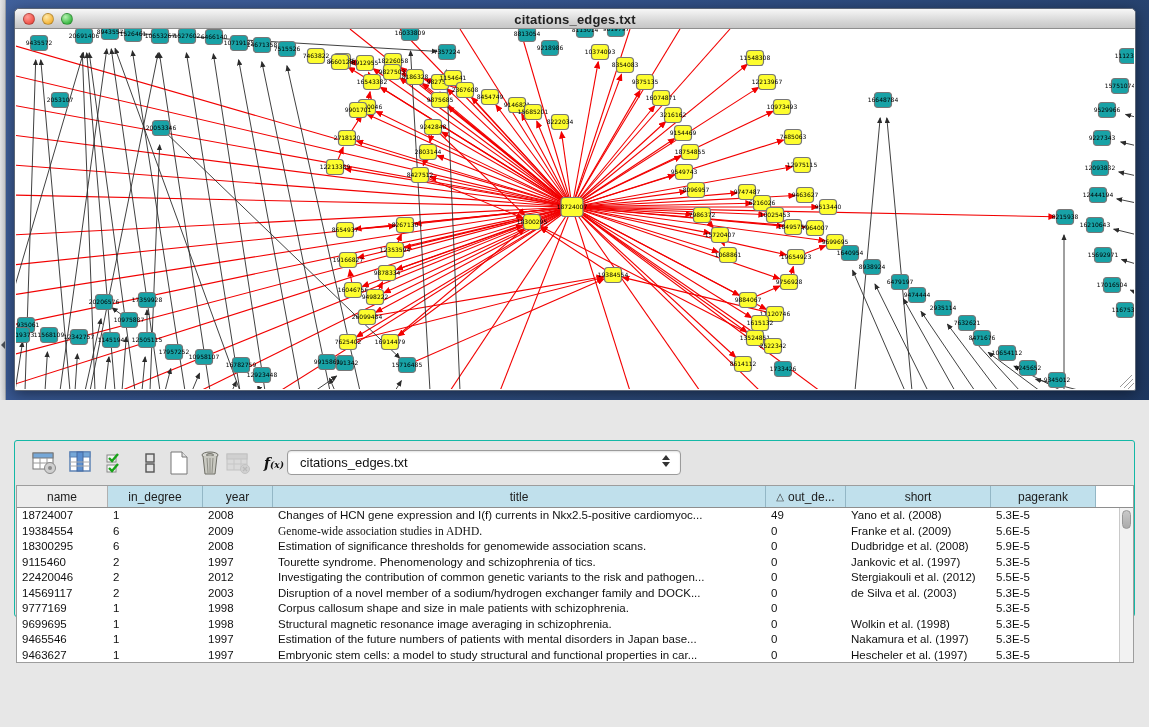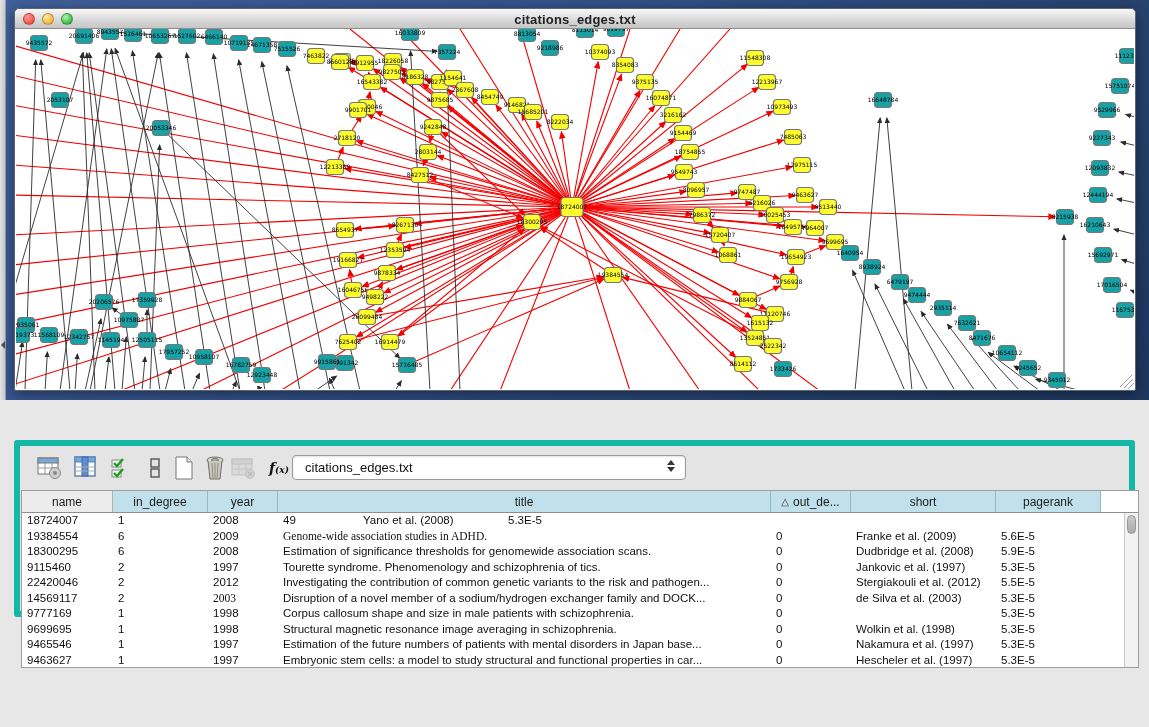--- a/index.html
+++ b/index.html
@@ -34,21 +34,21 @@
 
   
   .table-panel { position:absolute; left:0; top:400px; width:1149px; height:327px; background:#e7e7e7;}
   .tp-header { position:absolute; left:0; top:2px; width:100%; height:26px;
     background:linear-gradient(#f1f1f1,#dddddd); border-bottom:1px solid #bcbcbc;}
   .tp-title { position:absolute; left:9px; top:6px; font-size:12.5px; color:#333;}
   .tp-float { position:absolute; right:36px; top:6px; width:16px; height:15px; cursor:pointer;}
   .tp-close { position:absolute; right:11px; top:4px; font-size:15px; font-weight:bold; color:#1b1b1b; cursor:pointer;}
 
   .panel-box { position:absolute; left:14px; top:40px; width:1121px; height:177px;
-    border:6px solid #14b8a6; border-radius:3px; background:#e4e4e4;}
+    border:1px solid #14b8a6; border-radius:3px; background:#e4e4e4;}
   .toolbar { position:absolute; left:0; top:0; width:100%; height:43px;}
   .tb-icon { position:absolute; top:8px; width:28px; height:28px; border:none; background:transparent; cursor:pointer; padding:0;}
   .tb-icon svg { display:block; }
   .fx { font-family:"DejaVu Serif",serif; font-style:italic; font-weight:bold; font-size:14px; color:#111;}
   .fx small{ font-size:9px; }
   .combo { position:absolute; left:272px; top:9px; width:394px; height:25px; background:#fff;
     border:1px solid #9b9b9b; border-radius:4px; box-shadow:inset 0 1px 2px rgba(0,0,0,.12); cursor:pointer;}
   .combo .val { position:absolute; left:12px; top:4px; font-size:13px; color:#111;}
   .combo .arrows { position:absolute; right:10px; top:4px; display:flex; flex-direction:column; gap:2px; align-items:center;}
   .combo .arrows i { width:0; height:0; border-left:4px solid transparent; border-right:4px solid transparent; display:block;}
@@ -647,20 +647,21 @@
             <div class="hdr-cell" style="width: 105px;">
               <span>pagerank</span>
             </div>
             <div class="hdr-fill"></div>
           </div>
         <div class="rows" id="rows">
             <div class="trow">
               <div class="tcell" style="width: 91px;">18724007</div>
               <div class="tcell" style="width: 95px;">1</div>
               <div class="tcell" style="width: 70px;">2008</div>
+              <div class="tcell" style="width: 493px;">Changes of HCN gene expression and I(f) currents in Nkx2.5-positive cardiomyoc...</div>
               <div class="tcell" style="width: 80px;">49</div>
               <div class="tcell" style="width: 145px;">Yano et al. (2008)</div>
               <div class="tcell" style="width: 105px;">5.3E-5</div>
             </div>
             <div class="trow">
               <div class="tcell" style="width: 91px;">19384554</div>
               <div class="tcell" style="width: 95px;">6</div>
               <div class="tcell" style="width: 70px;">2009</div>
               <div class="tcell" style="width: 493px; font-family: Liberation Serif, serif;">Genome-wide association studies in ADHD.</div>
               <div class="tcell" style="width: 80px;">0</div>
@@ -690,21 +691,21 @@
               <div class="tcell" style="width: 95px;">2</div>
               <div class="tcell" style="width: 70px;">2012</div>
               <div class="tcell" style="width: 493px;">Investigating the contribution of common genetic variants to the risk and pathogen...</div>
               <div class="tcell" style="width: 80px;">0</div>
               <div class="tcell" style="width: 145px;">Stergiakouli et al. (2012)</div>
               <div class="tcell" style="width: 105px;">5.5E-5</div>
             </div>
             <div class="trow">
               <div class="tcell" style="width: 91px;">14569117</div>
               <div class="tcell" style="width: 95px;">2</div>
-              <div class="tcell" style="width: 70px; font-family: Liberation Serif, serif;">2003</div>
+              <div class="tcell" style="width: 70px;">2003</div>
               <div class="tcell" style="width: 493px;">Disruption of a novel member of a sodium/hydrogen exchanger family and DOCK...</div>
               <div class="tcell" style="width: 80px;">0</div>
               <div class="tcell" style="width: 145px;">de Silva et al. (2003)</div>
               <div class="tcell" style="width: 105px;">5.3E-5</div>
             </div>
             <div class="trow">
               <div class="tcell" style="width: 91px;">9777169</div>
               <div class="tcell" style="width: 95px;">1</div>
               <div class="tcell" style="width: 70px;">1998</div>
               <div class="tcell" style="width: 493px;">Corpus callosum shape and size in male patients with schizophrenia.</div>

